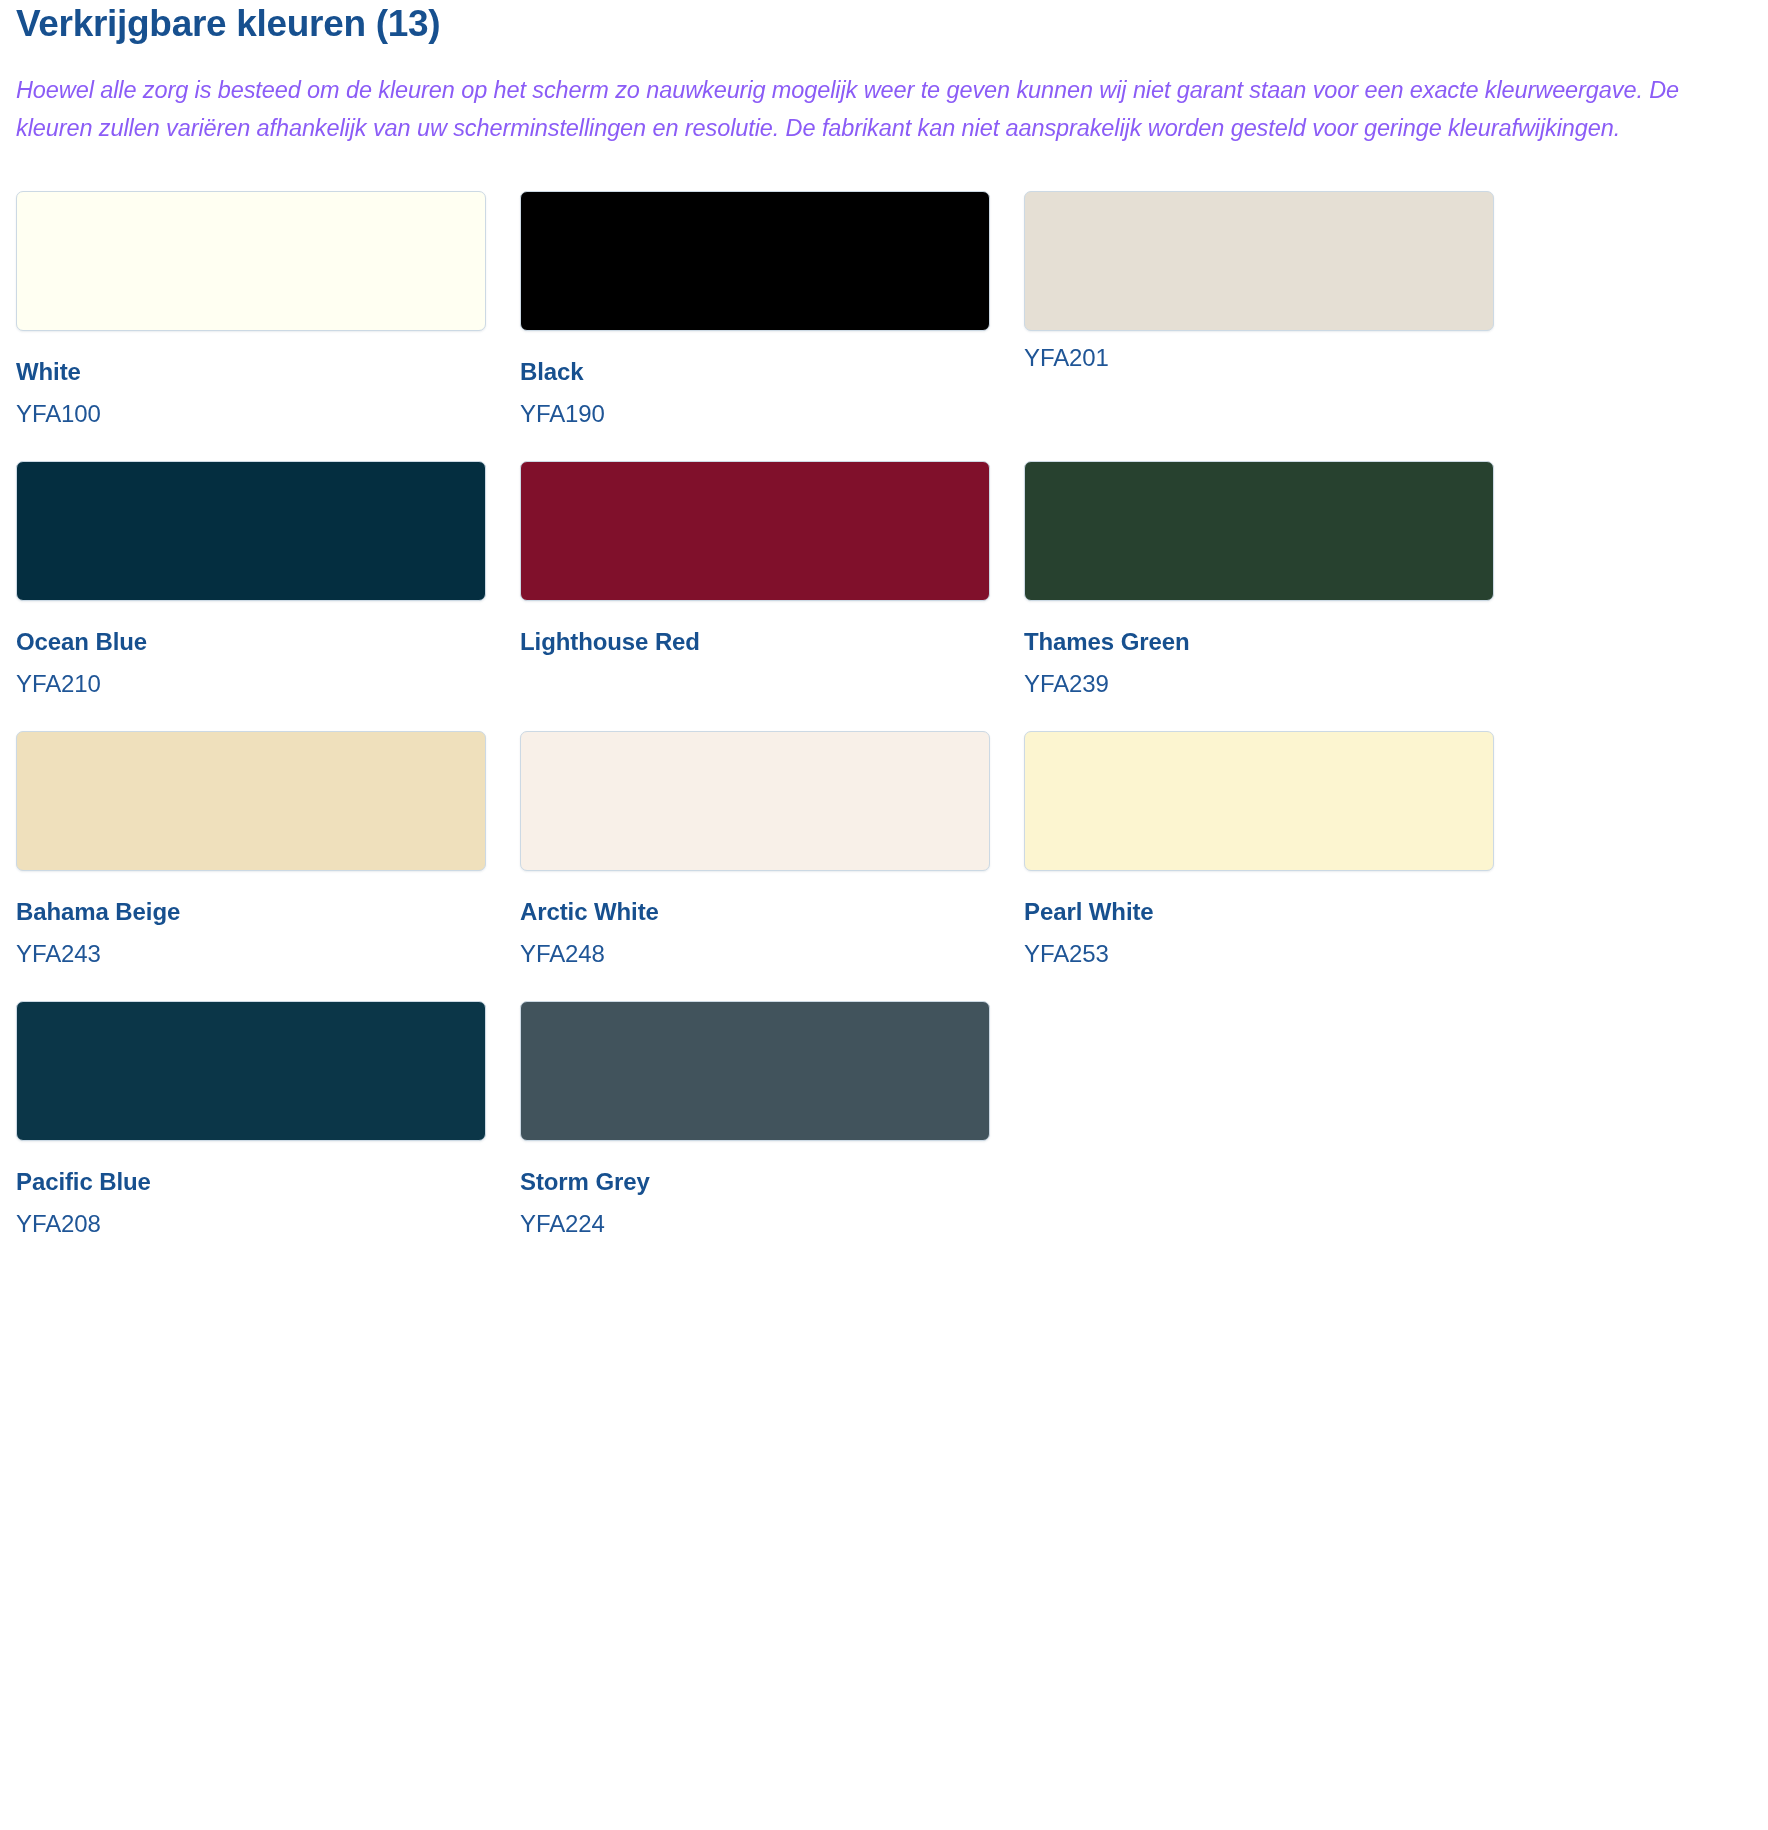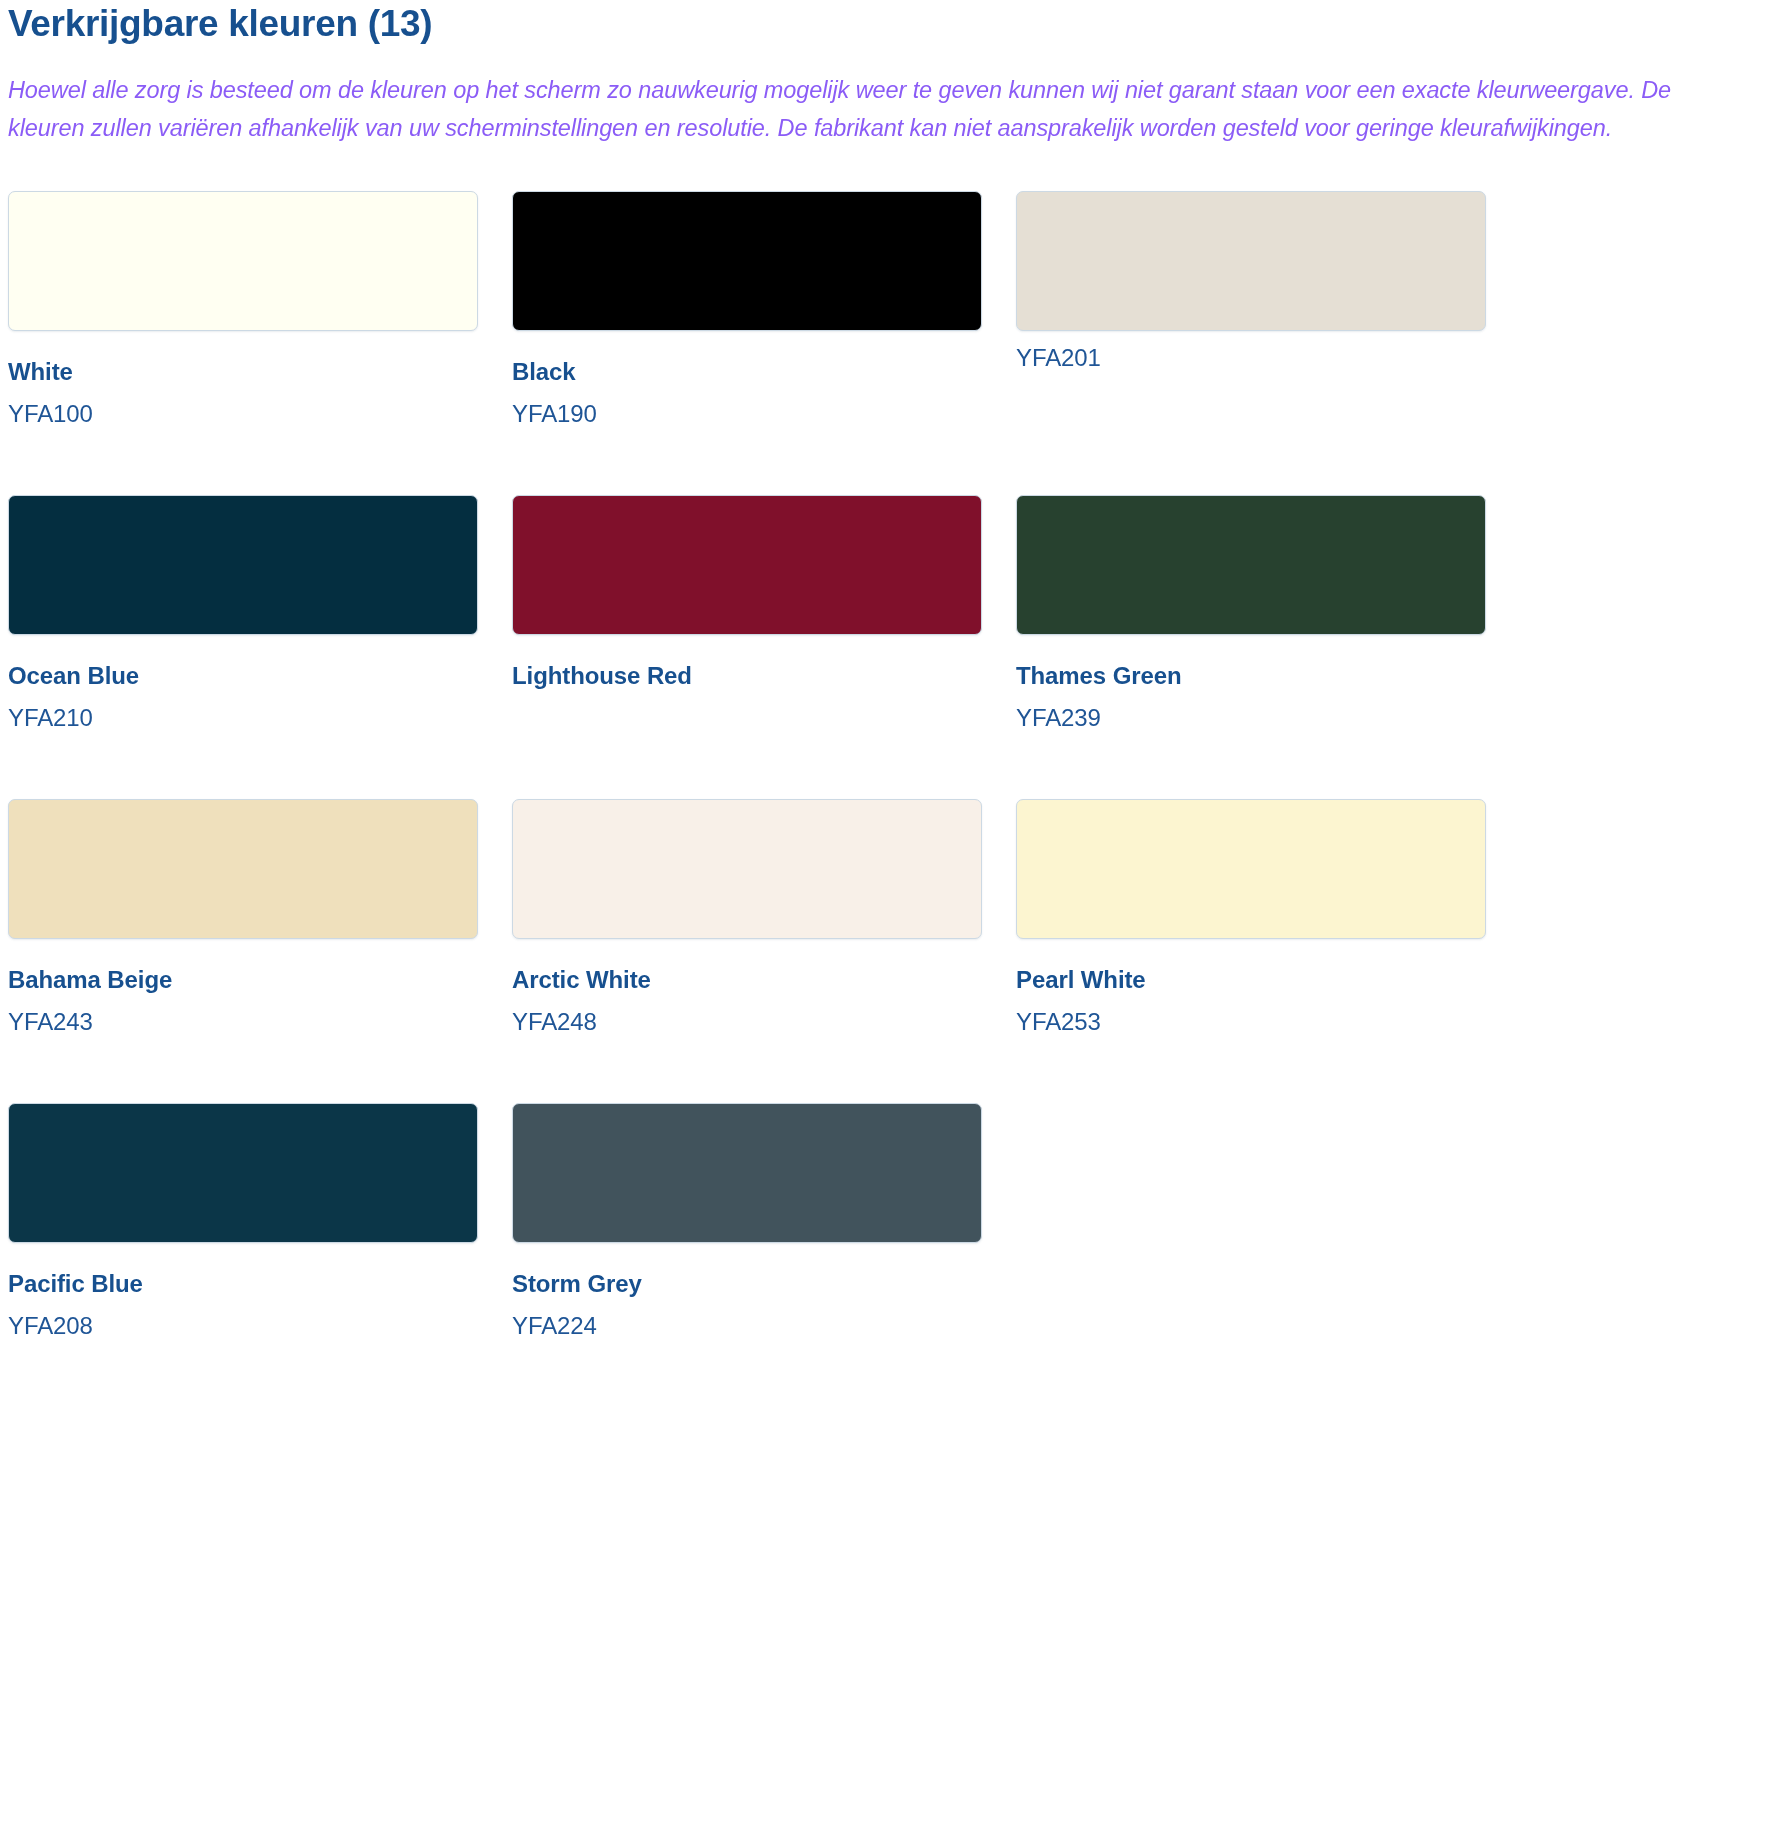--- a/index.html
+++ b/index.html
@@ -6,21 +6,21 @@
   html, body {
     width: 1768px;
     background: #ffffff;
   }
   body {
     font-family: "Liberation Sans", sans-serif;
     padding: 0 0 24px 0;
   }
   .page {
     width: 1736px;
-    padding: 0 8px;
+    padding: 0 16px;
   }
   .page-title {
     font-size: 37px;
     font-weight: bold;
     color: #17508f;
     letter-spacing: -0.3px;
     line-height: 1.1;
     padding-top: 4px;
   }
   .disclaimer {
@@ -31,21 +31,20 @@
     line-height: 1.62;
     max-width: 1740px;
     letter-spacing: -0.1px;
   }
   .swatch-grid {
     margin-top: 44px;
     display: grid;
     grid-template-columns: repeat(3, 470px);
     column-gap: 34px;
     row-gap: 0px;
-    gap: 34px;
   }
   .swatch-card {
     width: 470px;
     margin-bottom: 32px;
   }
   .swatch-chip {
     width: 470px;
     height: 140px;
     border-radius: 7px;
     border: 1px solid #ccd9e4;

